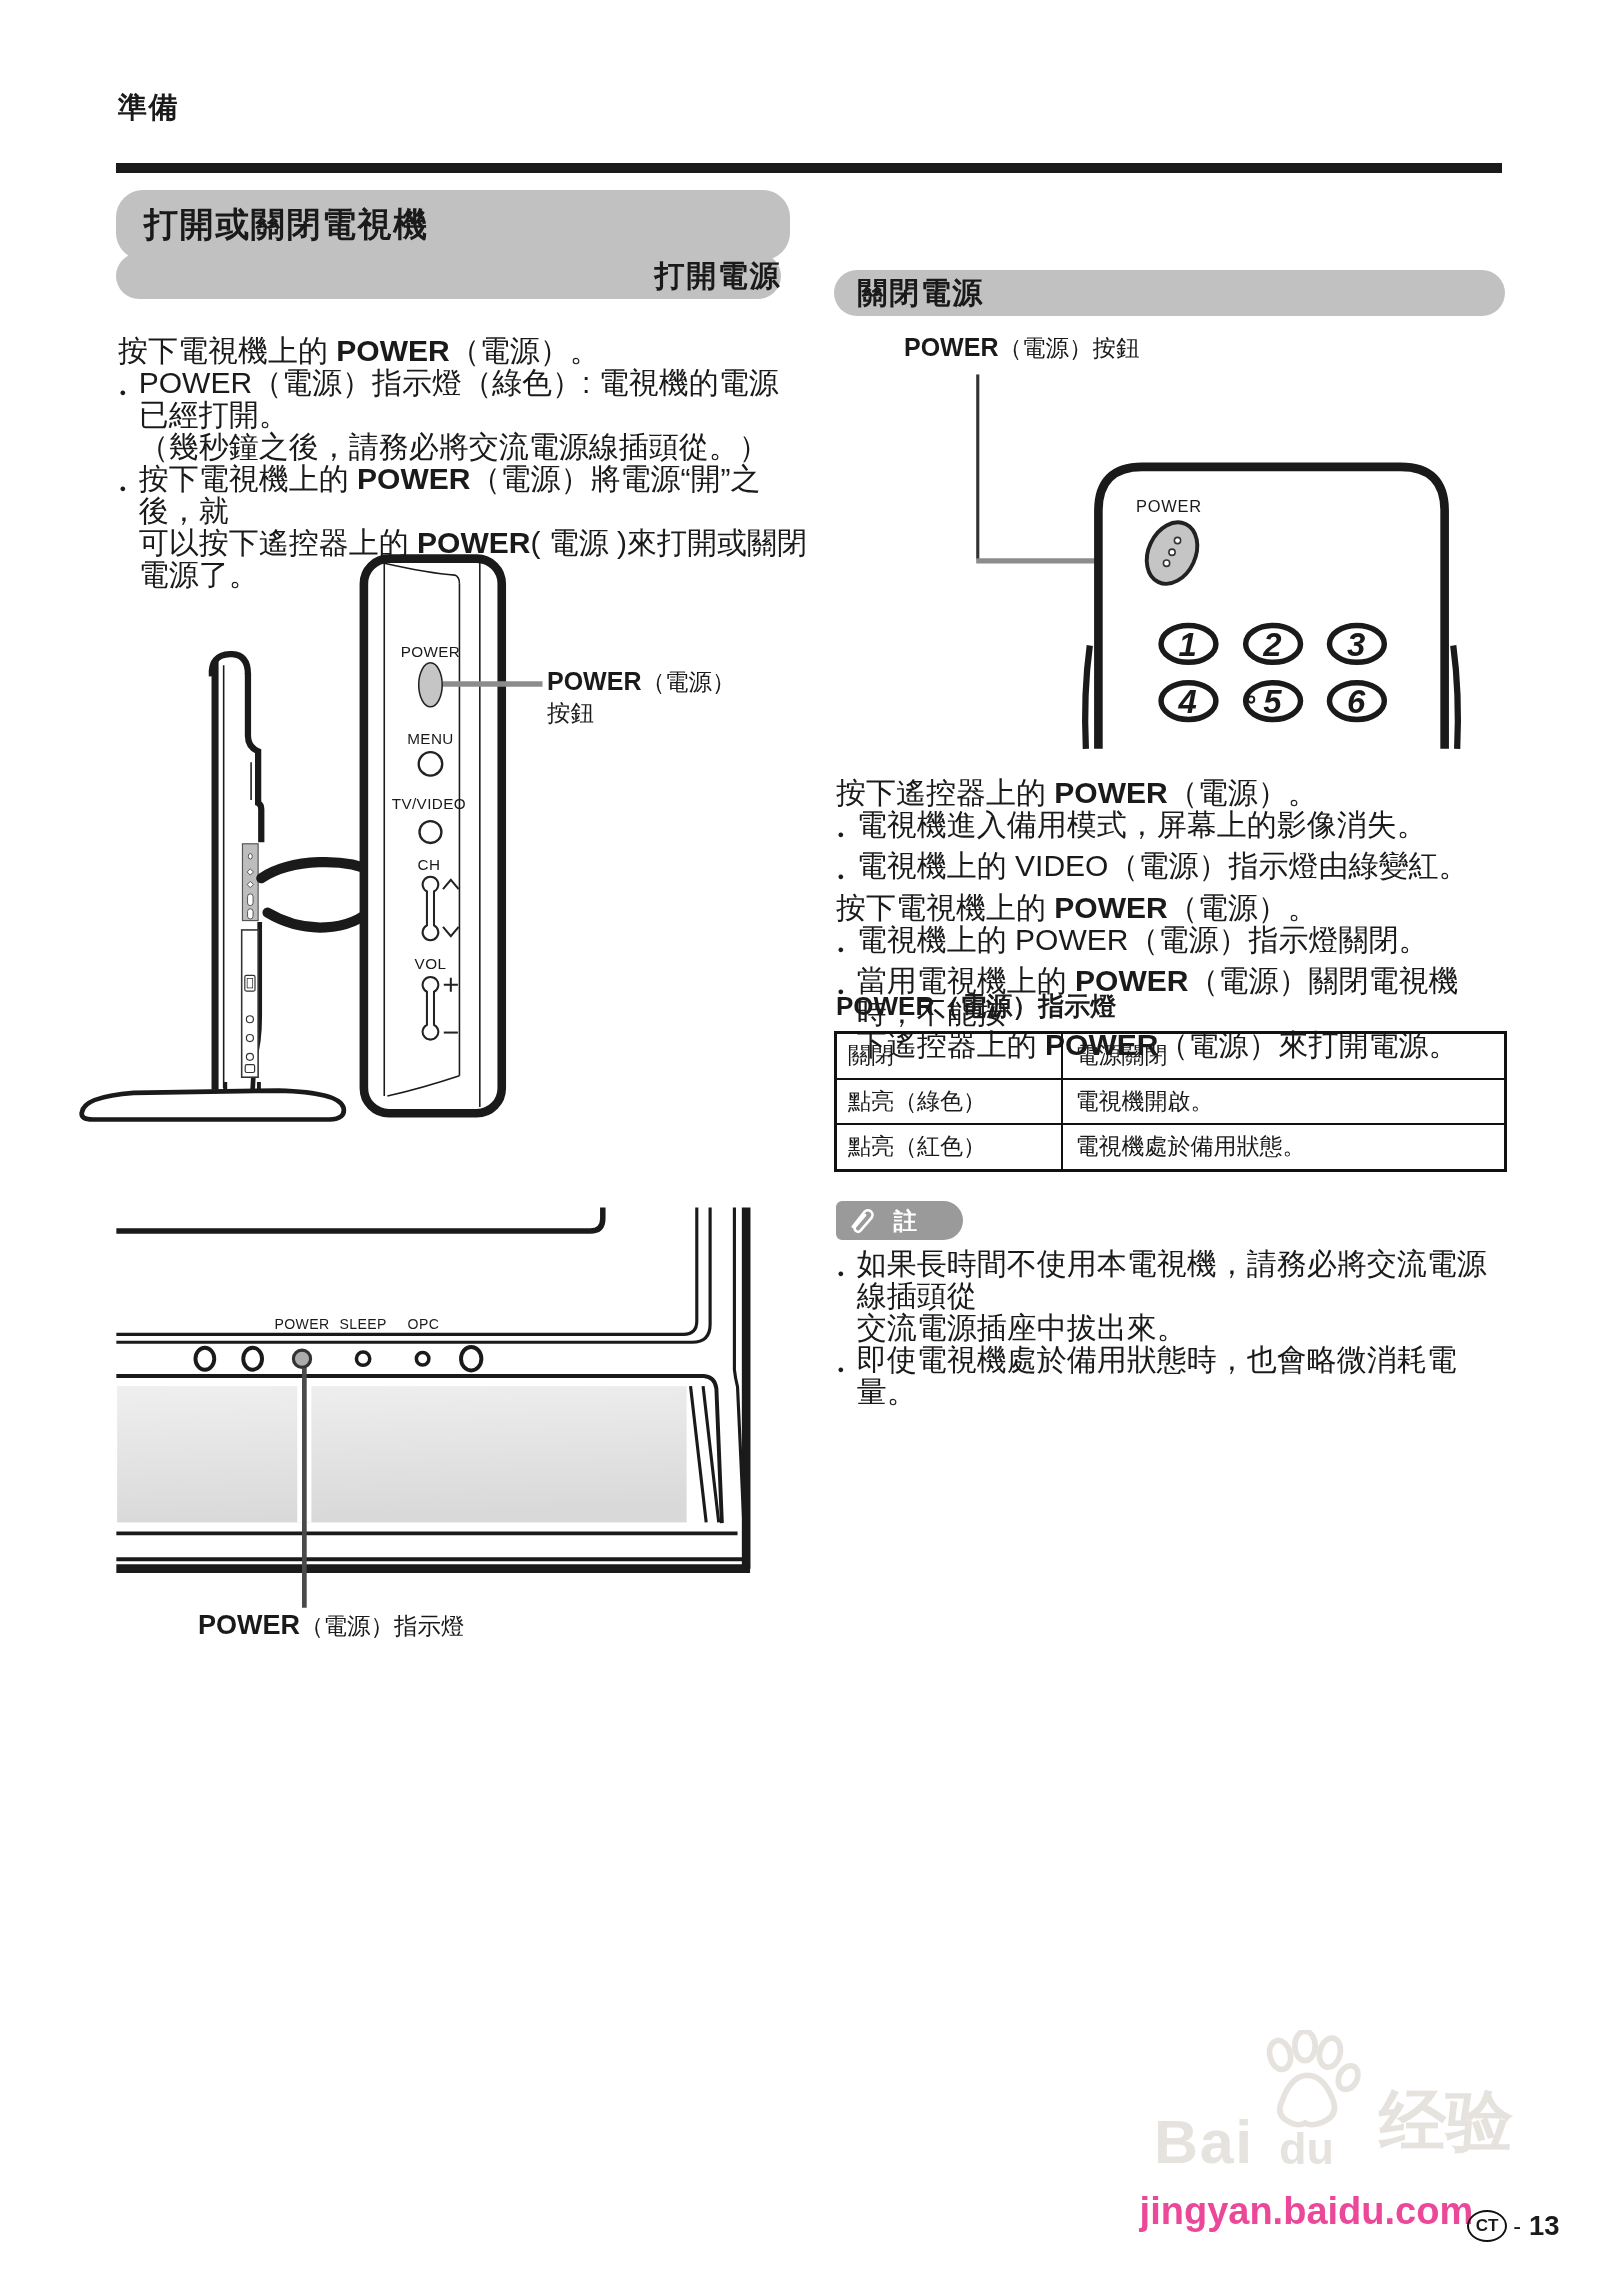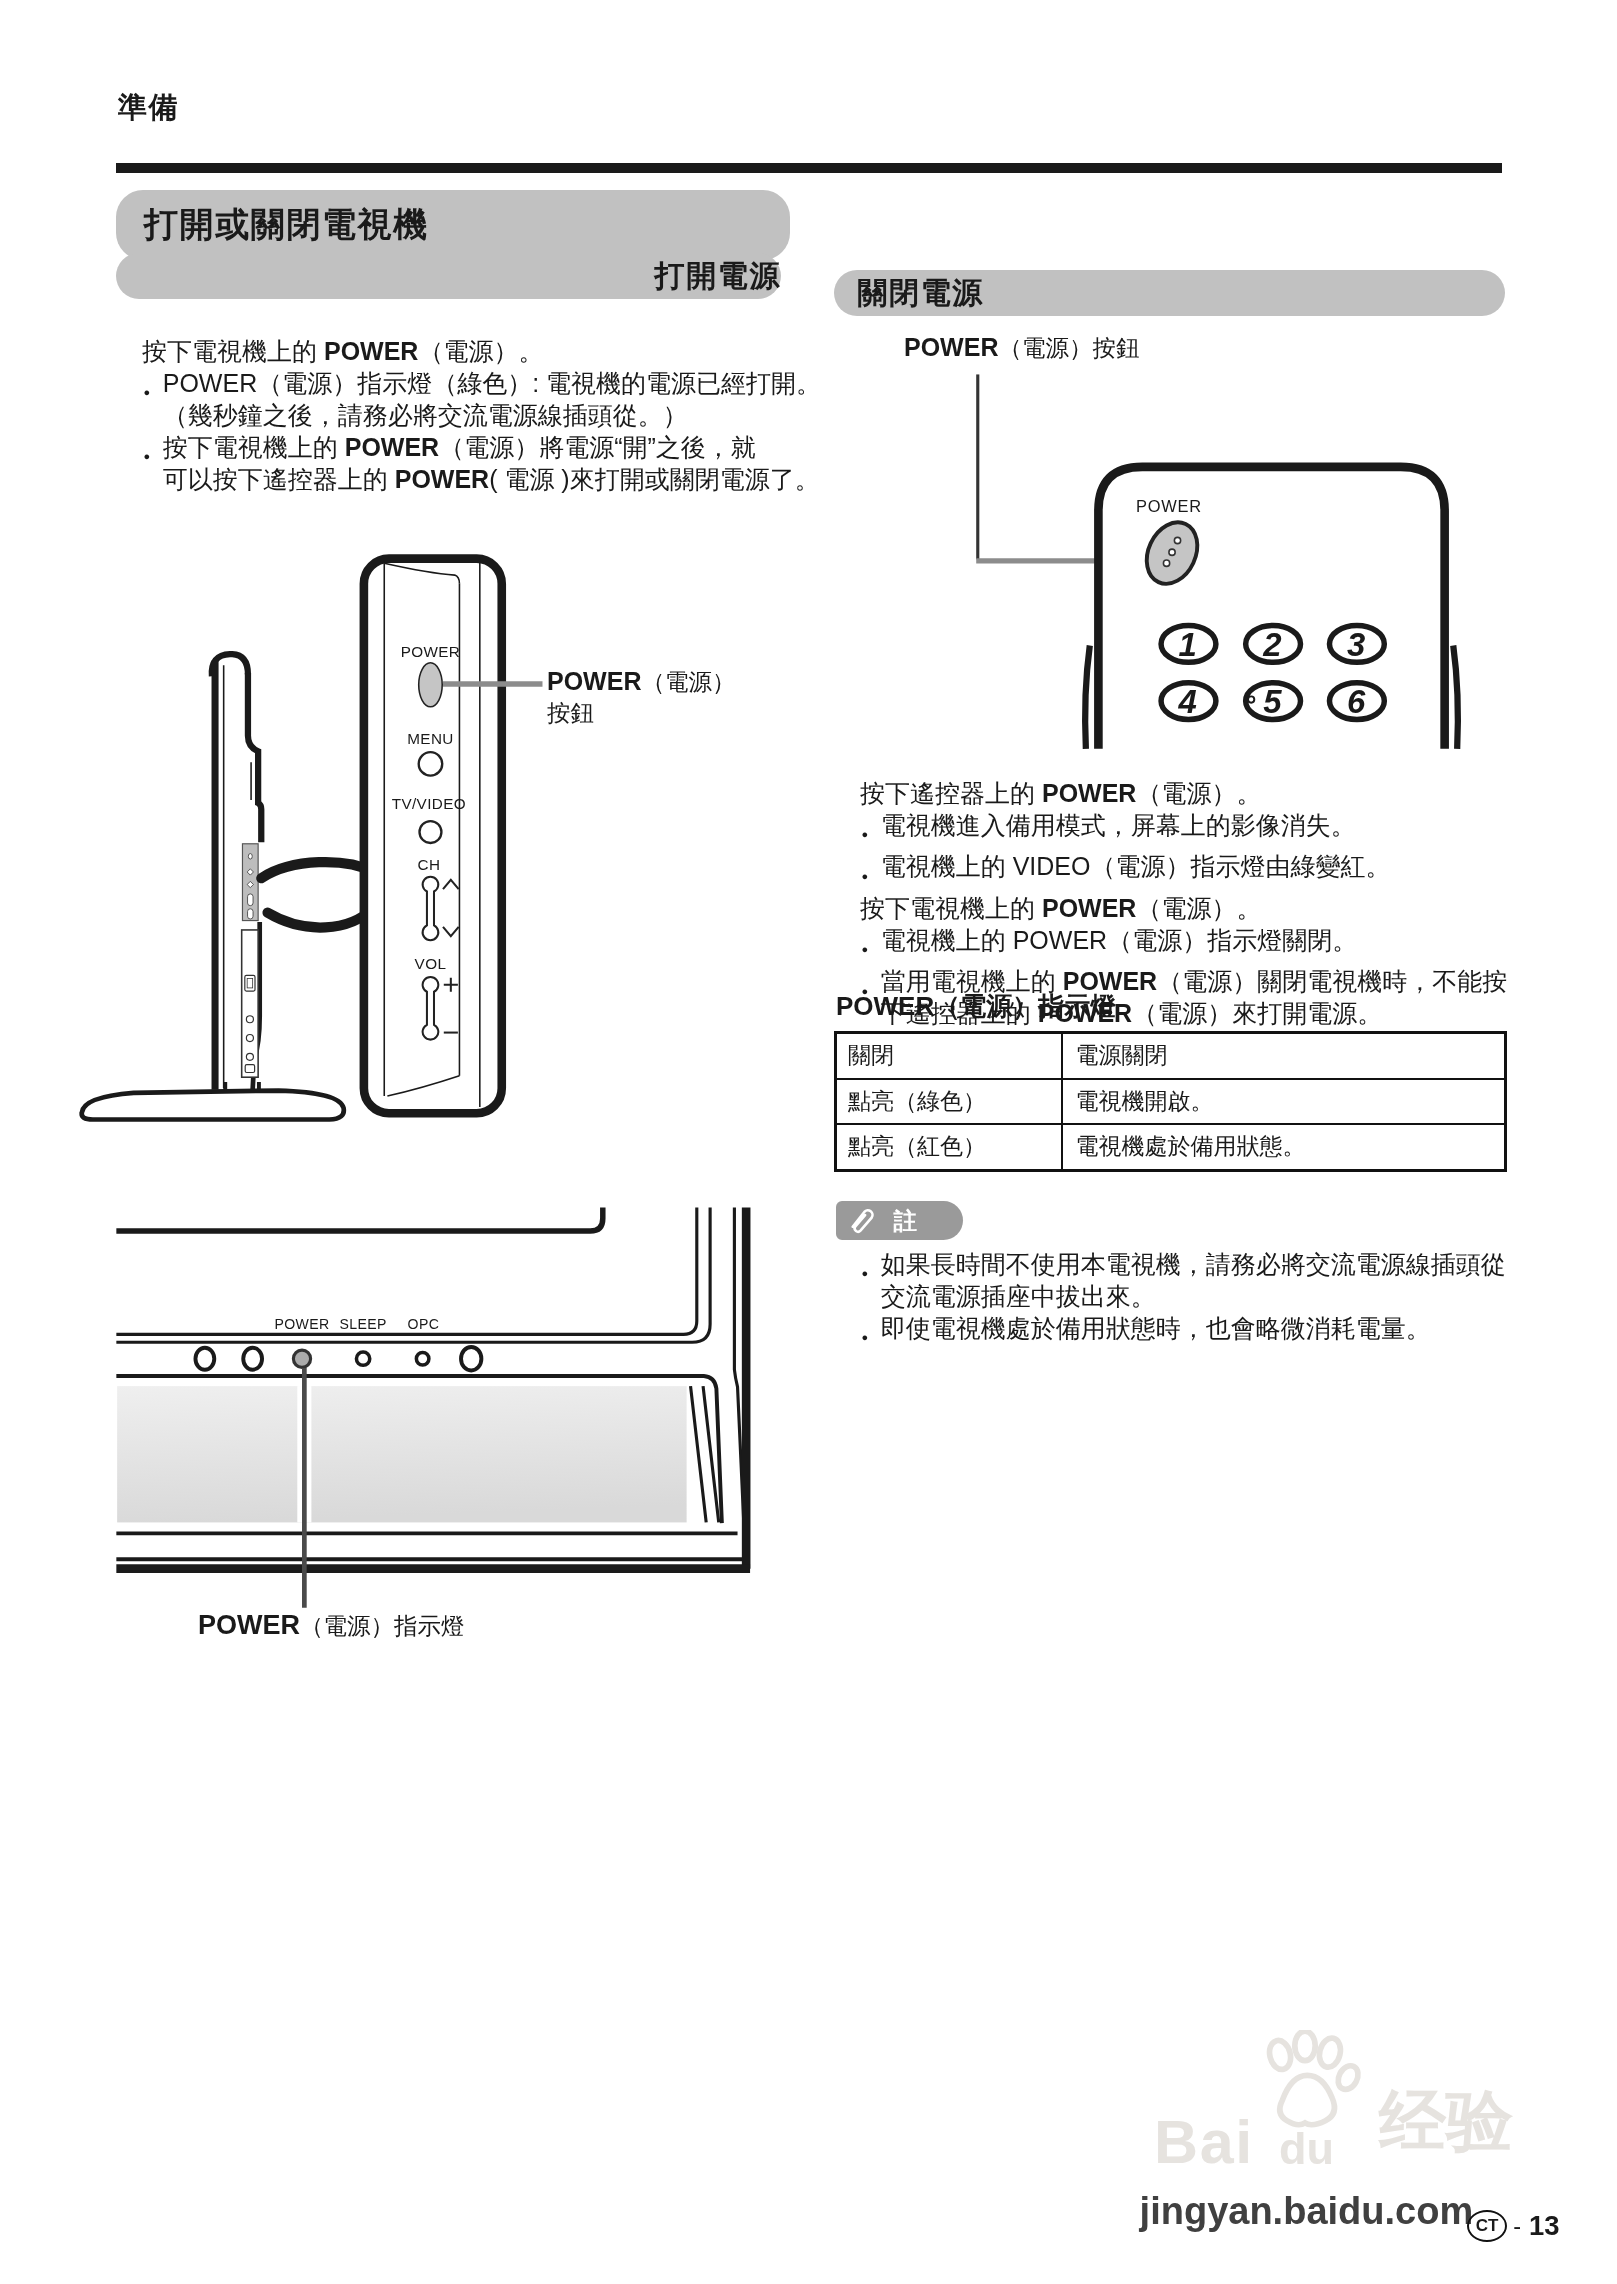--- a/index.html
+++ b/index.html
@@ -10,21 +10,21 @@
   .kicker{left:118px;top:88px;font-size:29px;font-weight:bold;letter-spacing:1.6px;}
   .rule{left:116px;top:163px;width:1386px;height:10.2px;background:#1a1a1a;}
   .bar{background:#c1c1c1;border-radius:27px;display:flex;align-items:center;}
   .main-bar{left:116px;top:190px;width:674px;height:70px;}
   .main-bar span{font-size:34px;font-weight:bold;margin-left:28px;letter-spacing:1.6px;}
   .sub-bar{height:46px;border-radius:23.5px;}
   .sub-bar span{font-size:30px;font-weight:bold;margin-left:23.5px;letter-spacing:1.6px;}
   .sub-left{left:116px;top:253px;width:665px;justify-content:flex-end;}
   .sub-right{left:834px;top:270px;width:671px;}
   
-  .tcol{font-size:25px;line-height:32px;margin-left:24px;}
+  .tcol{font-size:30px;line-height:32px;}
   .left-text{left:118px;top:335px;width:690px;}
   .right-text{left:836px;top:777px;width:680px;line-height:32px;}
   .b{display:flex;}
   .b::before{content:"●";font-size:11px;flex:none;margin:9.4px 12.5px 0 1.6px;}
   b,.bold{font-weight:bold;}
   
   .callout-label{font-size:23.5px;line-height:31px;}
   .callout-label .pw{font-size:25px;font-weight:bold;}
   .tv-btn-label{left:547px;top:666px;}
   .rc-btn-label{left:904px;top:332px;}
@@ -40,21 +40,21 @@
   .note-badge{left:836px;top:1201px;width:127px;height:39px;background:#9a9a9a;
               border-radius:6.3px 20.4px 20.4px 6.3px;display:flex;align-items:center;}
   .note-badge .glyph{margin-left:9.4px;}
   .note-badge .txt{color:#fff;font-size:23.5px;font-weight:bold;margin-left:14px;}
   .note-text{left:836px;top:1248px;width:680px;}
   
   .wm{left:1138px;top:2035px;width:408px;height:235px;color:#e6e3df;font-weight:bold;}
   .wm .bai{position:absolute;left:0;top:72px;font-size:61px;letter-spacing:1.6px;margin-left:16px;}
   .wm .du{position:absolute;left:141px;top:88px;font-size:45px;}
   .wm .cjk{position:absolute;left:241px;top:41px;font-size:67px;}
-  .wm .url{position:absolute;left:1.6px;top:155px;font-size:38px;font-weight:bold;color:#404040;}
+  .wm .url{position:absolute;left:1.6px;top:155px;font-size:38px;font-weight:bold;color:#ec4899;}
   .wm svg{position:absolute;left:108px;top:-4.7px;}
   
   .pagenum{left:1467px;top:2210px;display:flex;align-items:center;}
   .pagenum .ct{width:36px;height:28px;border:2.4px solid #111;border-radius:50%;
                display:flex;align-items:center;justify-content:center;font-size:17px;font-weight:bold;}
   .pagenum .dash{font-size:23.5px;margin:0 7.8px 0 6.3px;}
   .pagenum .num{font-size:27.4px;font-weight:bold;}
   svg text{font-family:"Liberation Sans",sans-serif;fill:#1a1a1a;}
 </style>
 </head>

